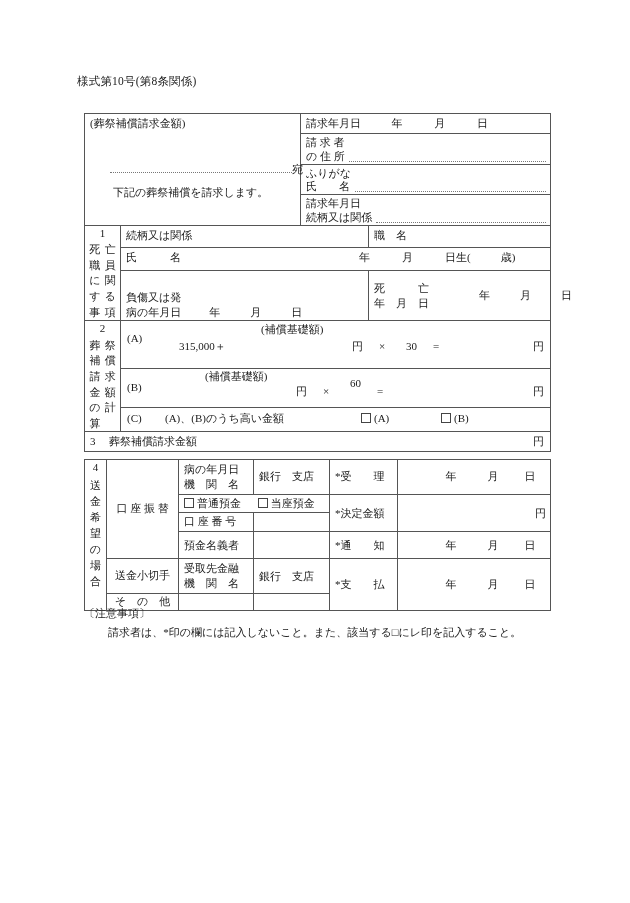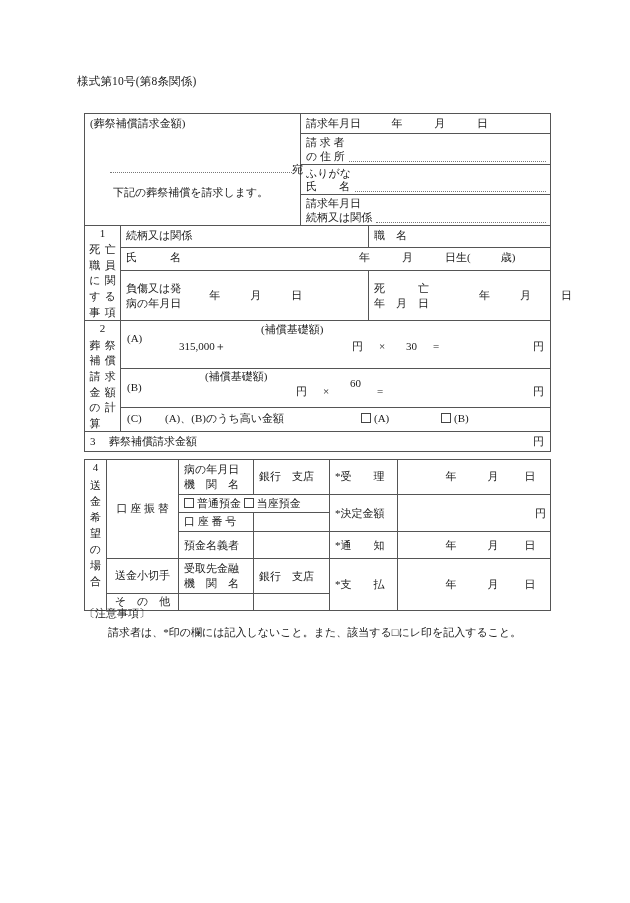--- a/index.html
+++ b/index.html
@@ -323,21 +323,21 @@
           <span style="margin-left:178px">年</span>
           <span style="margin-left:32px">月</span>
           <span style="margin-left:32px">日生(</span>
           <span style="margin-left:30px">歳)</span>
         </div>
       </td>
     </tr>
 
     <tr>
       <td colspan="4" style="height:42px">
-        <div class="lab" style="display:flex; align-items:center; height:100%; padding-top:0">
+        <div class="lab" style="display:flex; align-items:flex-end; height:100%; padding-top:0">
           <span style="line-height:1.35">
             <span>負傷又は発</span><br>
             <span>病の年月日</span>
           </span>
           <span style="margin-left:28px">年</span>
           <span style="margin-left:30px">月</span>
           <span style="margin-left:30px">日</span>
         </div>
       </td>
       <td colspan="4" style="height:42px">
@@ -470,21 +470,21 @@
           <span style="width:42px;text-align:center">月</span>
           <span style="width:32px;text-align:center">日</span>
         </div>
       </td>
     </tr>
 
     <tr>
       <td colspan="2" style="height:15px">
         <div class="lab" style="padding-top:2px">
           <span><span class="cb"></span><span>普通預金</span></span>
-          <span style=""><span class="cb"></span><span>当座預金</span></span>
+          <span style="margin-left:14px"><span class="cb"></span><span>当座預金</span></span>
         </div>
       </td>
       <td rowspan="2" style="vertical-align:middle">
         <div class="lab">*決定金額</div>
       </td>
       <td rowspan="2" style="vertical-align:middle">
         <div class="lab right">円</div>
       </td>
     </tr>
 

